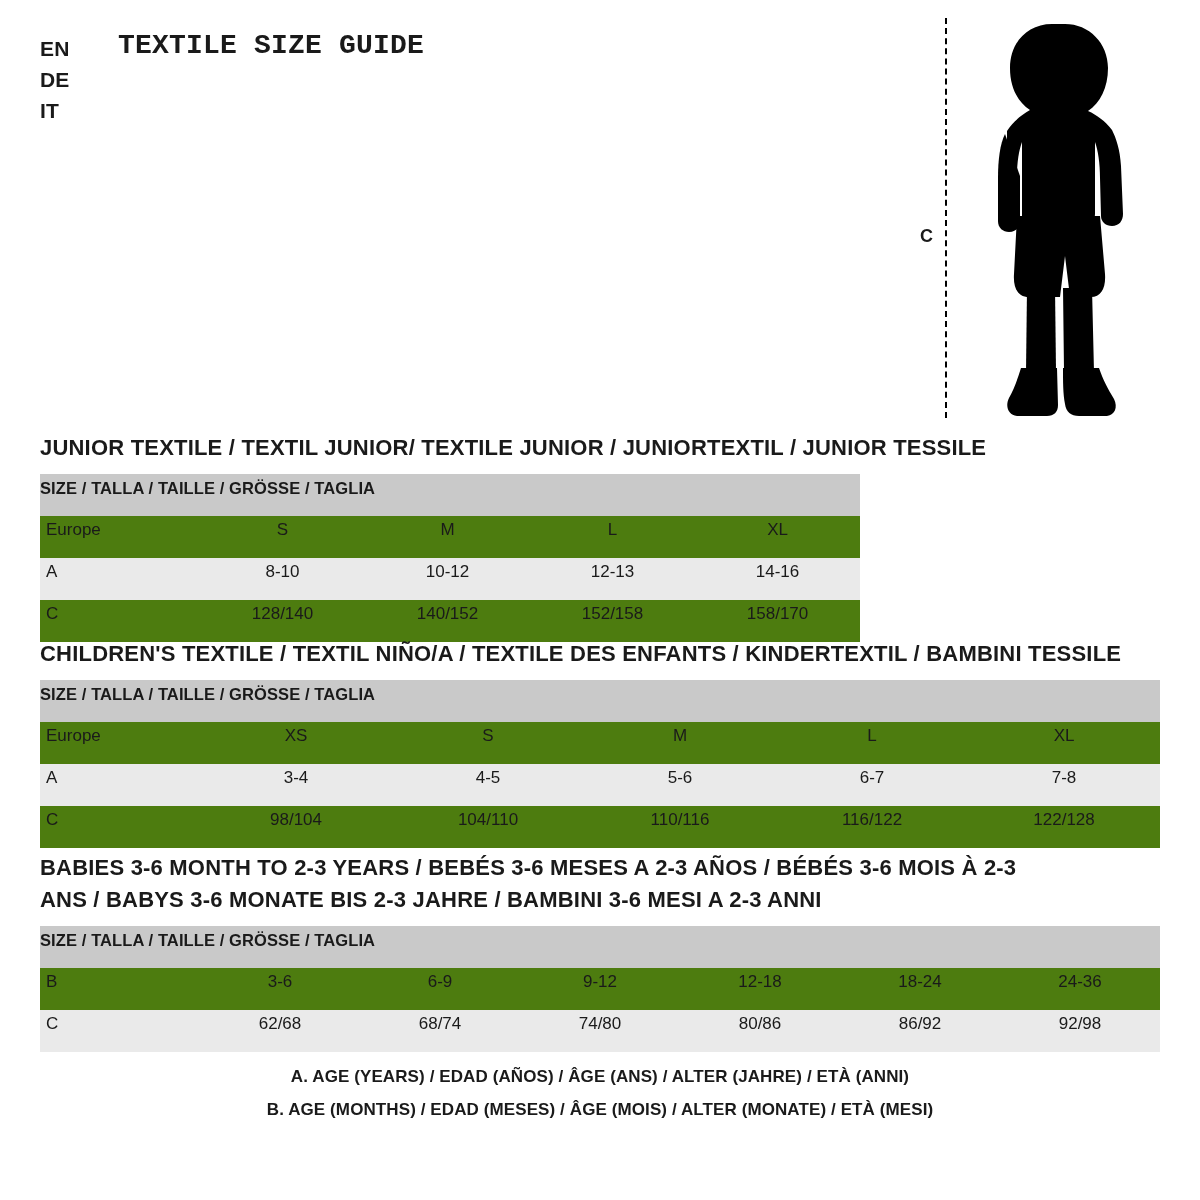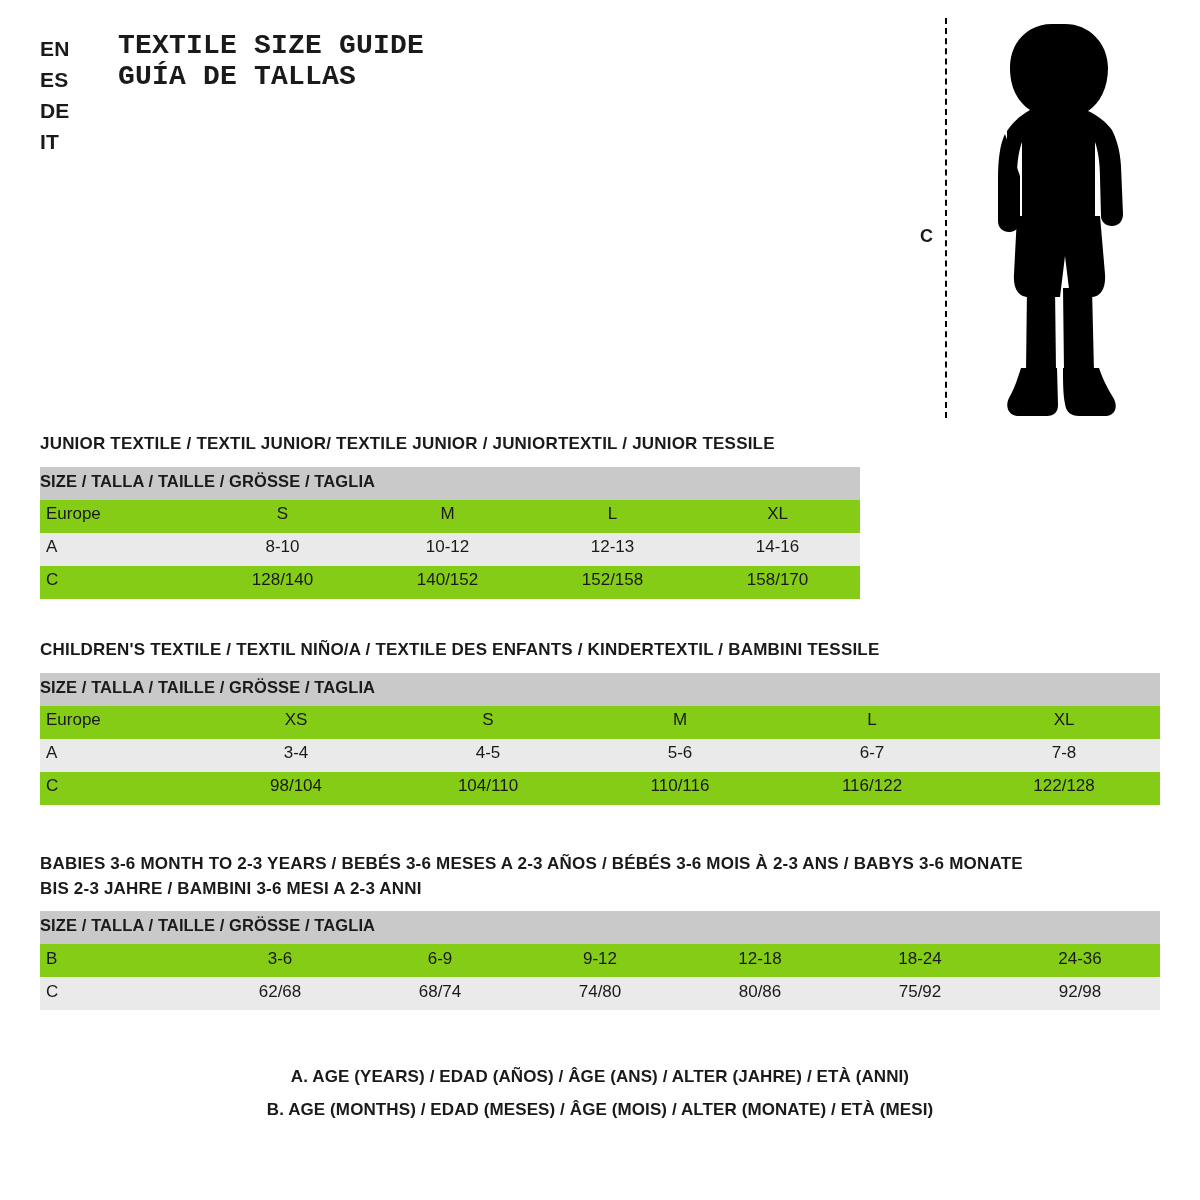--- a/index.html
+++ b/index.html
@@ -76,44 +76,44 @@
     top: 8px;
   }
 
   
   .section {
     position: absolute;
     left: 40px;
     width: 1120px;
   }
   .section-title {
-    font-size: 17px;
+    font-size: 22px;
     font-weight: bold;
     letter-spacing: .2px;
     margin-bottom: 10px;
     line-height: 1.45;
   }
   table.size-table {
     border-collapse: collapse;
     font-size: 17px;
     table-layout: fixed;
   }
   table.size-table td {
-    padding: 4px 0 8px 0;
+    padding: 4px 0 17px 0;
     height: 21px;
     vertical-align: middle;
   }
   .hdr-bar td {
     background: #c9c9c9;
     font-weight: bold;
     font-size: 16.5px;
     padding-left: 6px;
     letter-spacing: .1px;
   }
-  .row-light td { background: #84cc16; margin-top: 8px; }
+  .row-light td { background: #4d7c0f; margin-top: 8px; }
   .row-grey td { background: #eaeaea; }
   .lbl {
     padding-left: 6px !important;
     text-align: left;
     font-size: 17px;
   }
   .val { text-align: center; font-size: 17px; }
 
   
   .footnotes {
@@ -133,24 +133,20 @@
 </style>
 </head>
 <body>
 
 <div class="page">
 
   <div class="lang-block">
     <div class="lang-row">
       <span class="lang-code">EN</span>
       <span class="lang-text">TEXTILE SIZE GUIDE</span>
-    </div>
-    <div class="lang-row">
-      <span class="lang-code">ES</span>
-      <span class="lang-text">GUÍA DE TALLAS</span>
     </div>
     <div class="lang-row">
       <span class="lang-code">DE</span>
     </div>
     <div class="lang-row">
       <span class="lang-code">IT</span>
     </div>
   </div>
 
   <div class="figure-area">
@@ -280,21 +276,21 @@
           <td class="val">12-18</td>
           <td class="val">18-24</td>
           <td class="val">24-36</td>
         </tr>
         <tr class="row-grey">
           <td class="lbl">C</td>
           <td class="val">62/68</td>
           <td class="val">68/74</td>
           <td class="val">74/80</td>
           <td class="val">80/86</td>
-          <td class="val">75/92</td>
+          <td class="val">86/92</td>
           <td class="val">92/98</td>
         </tr>
       </tbody>
     </table>
   </div>
 
   <div class="footnotes">
     <div class="footnote">A. AGE (YEARS) / EDAD (AÑOS) / ÂGE (ANS) / ALTER (JAHRE) / ETÀ (ANNI)</div>
     <div class="footnote">B. AGE (MONTHS) / EDAD (MESES) / ÂGE (MOIS) / ALTER (MONATE) / ETÀ (MESI)</div>
   </div>

